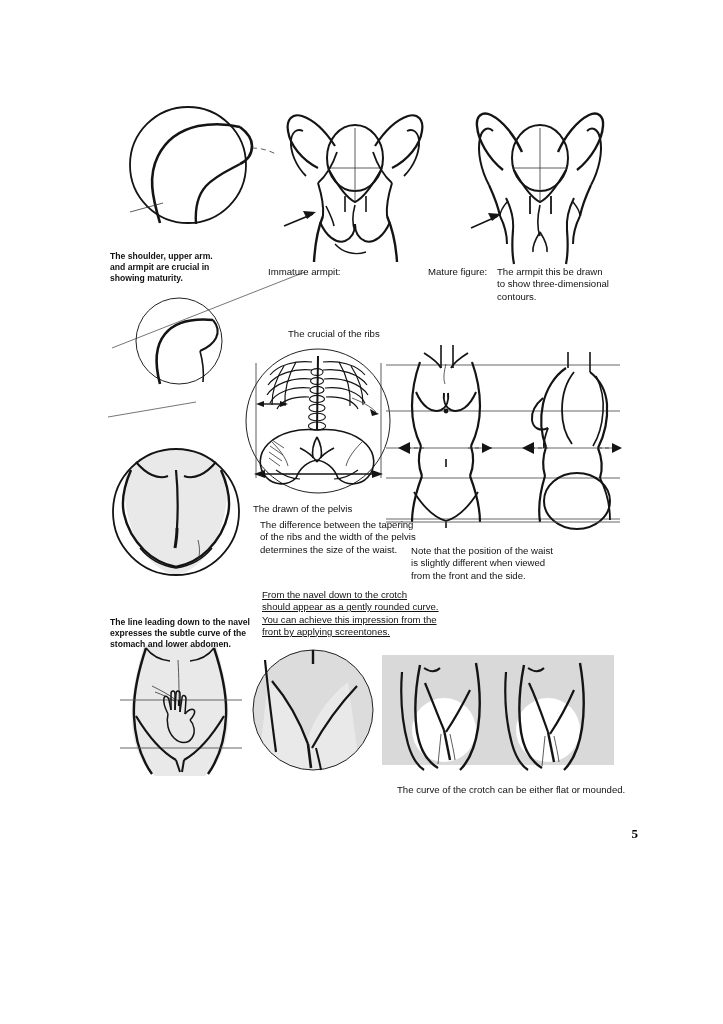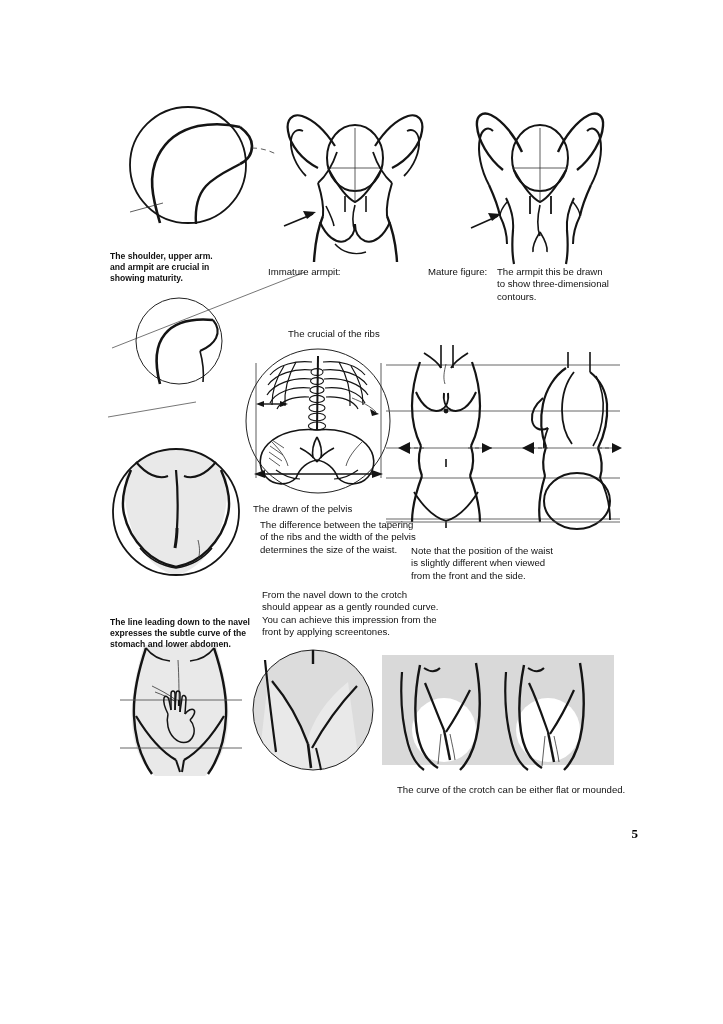--- a/index.html
+++ b/index.html
@@ -432,21 +432,21 @@
 determines the size of the waist.</div>
 
   <div class="cap mid" style="left:399px; top:545px; width:200px;margin-left:12px;">Note that the position of the waist
 is slightly different when viewed
 from the front and the side.</div>
 
   <div class="cap bold small" style="left:110px; top:589px; width:165px;margin-top:28px;">The line leading down to the navel
 expresses the subtle curve of the
 stomach and lower abdomen.</div>
 
-  <div class="cap mid" style="left:262px; top:589px; width:215px;">From the navel down to the crotch
+  <div class="cap mid" style="left:262px; top:589px; width:215px;text-decoration:underline;">From the navel down to the crotch
 should appear as a gently rounded curve.
  You can achieve this impression from the
 front by applying screentones.</div>
 
 
   <div class="cap mid" style="left:397px; top:784px; width:240px;">The curve of the crotch can be either flat or mounded.</div>
 
   <div class="pagenum">5</div>
 
 </div>

